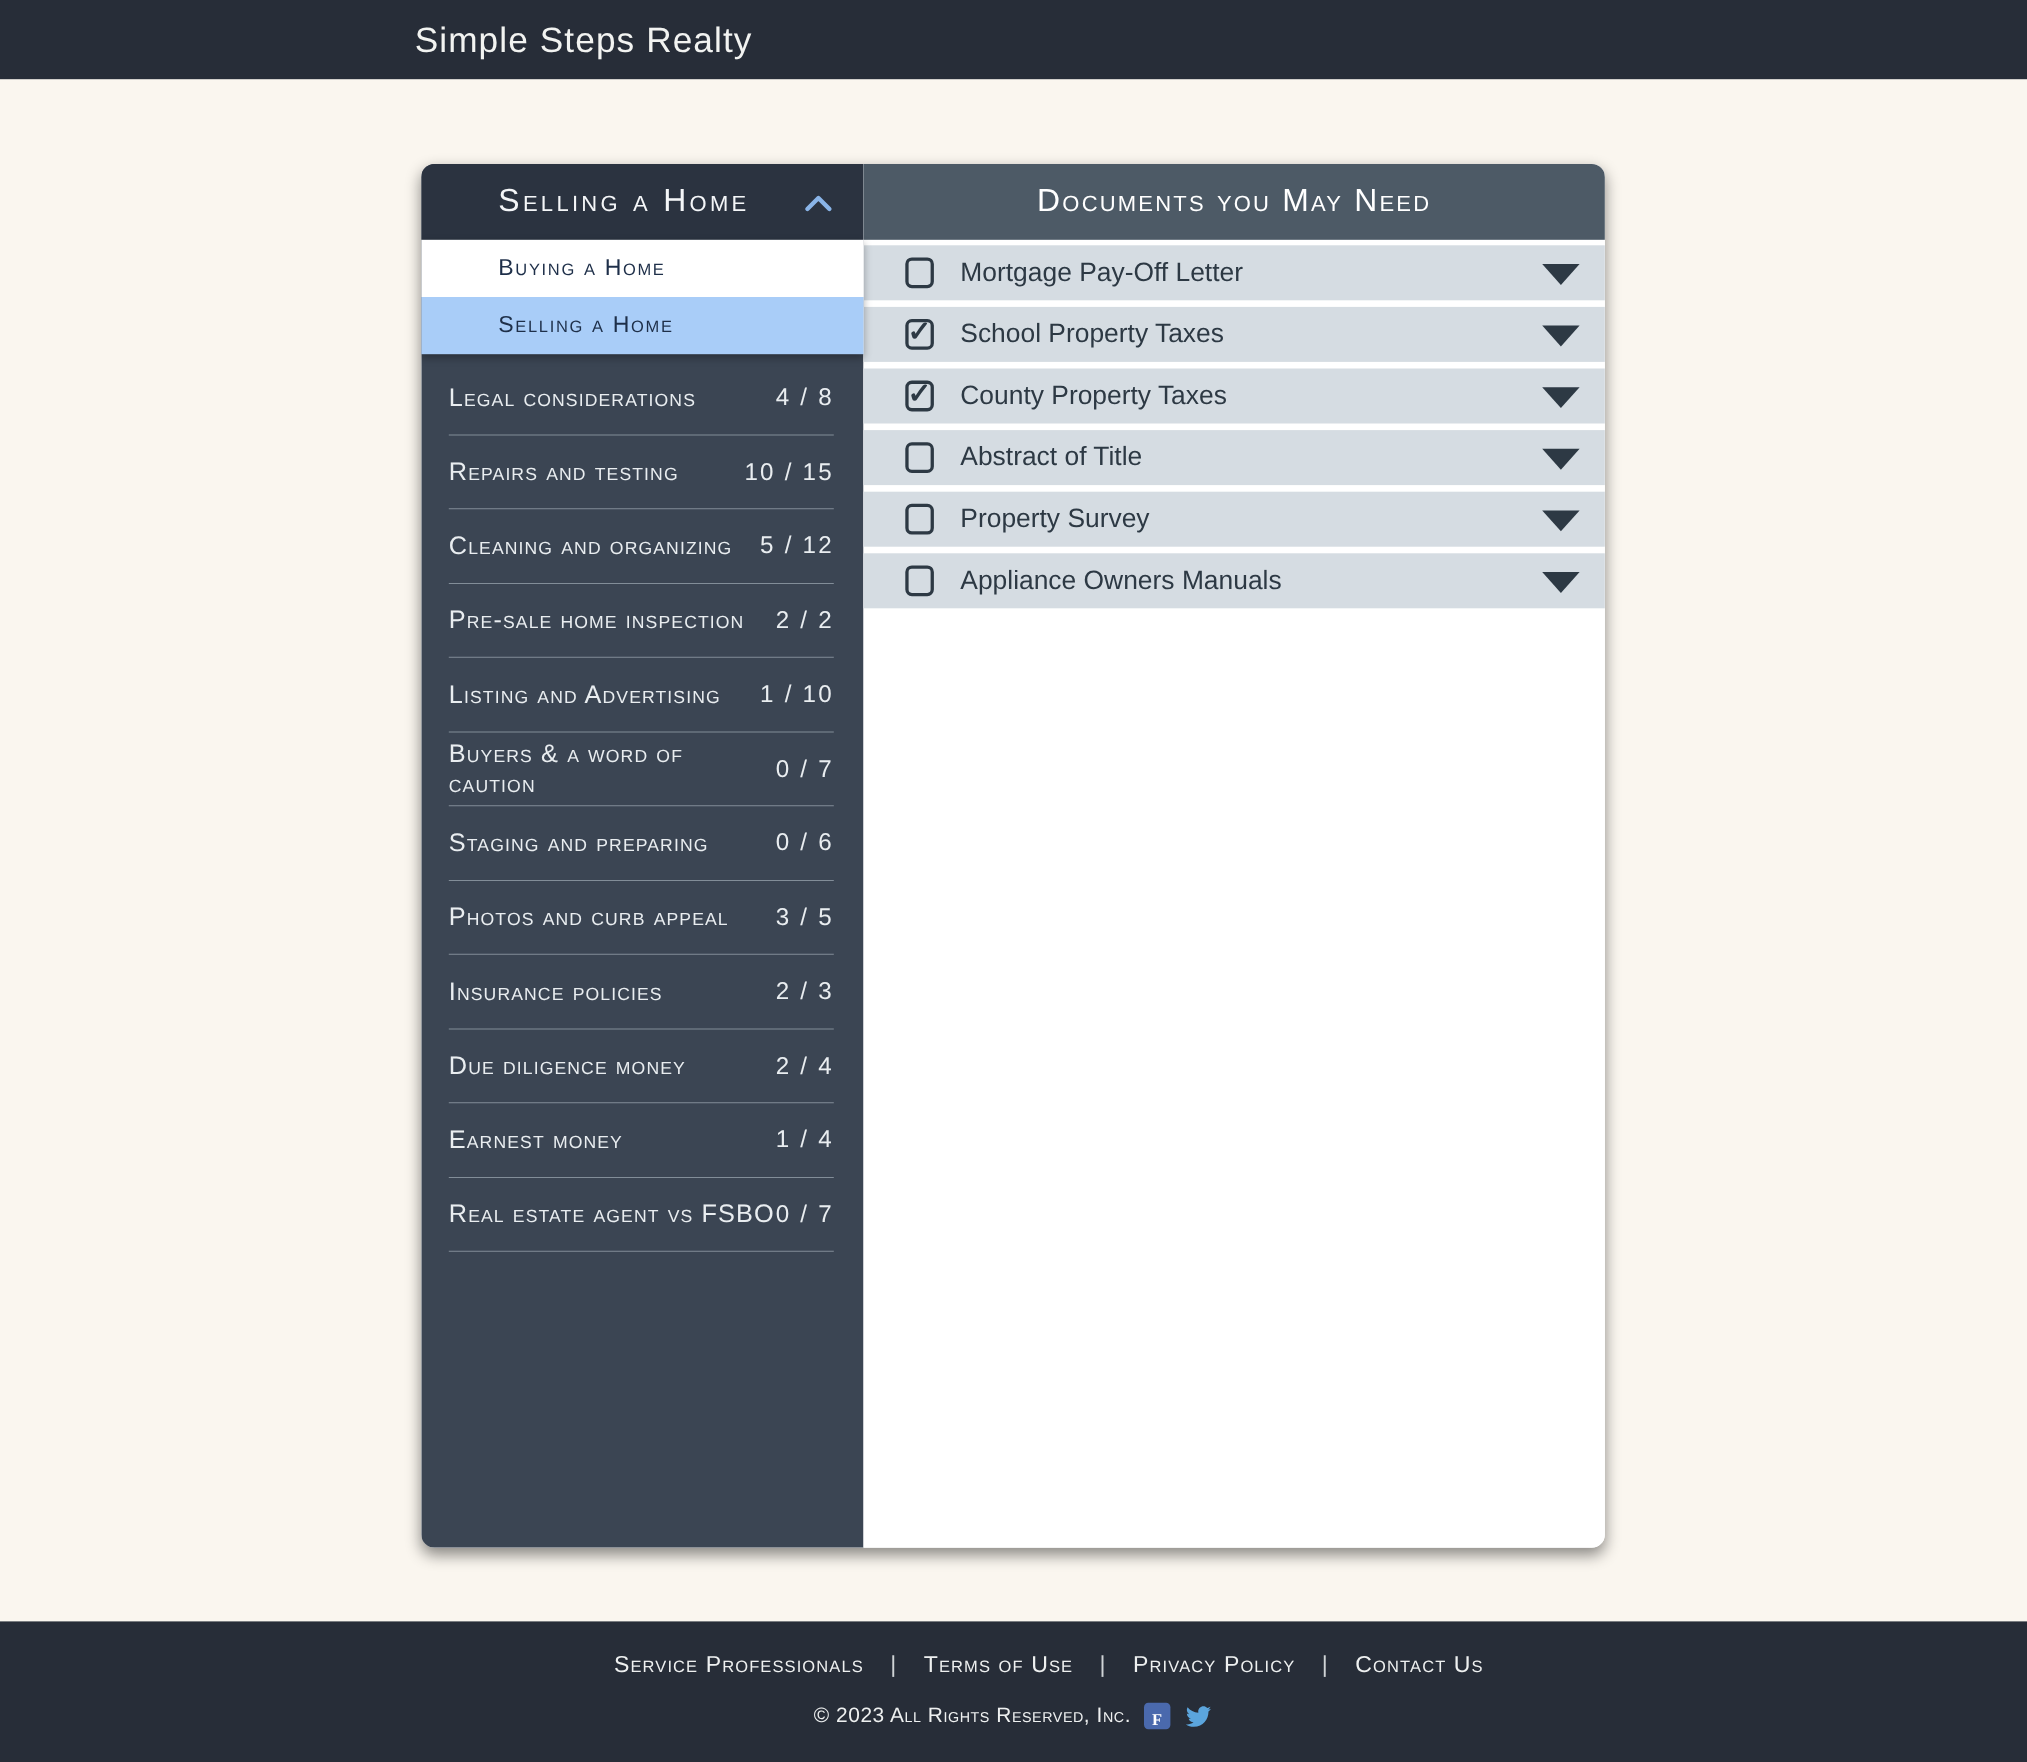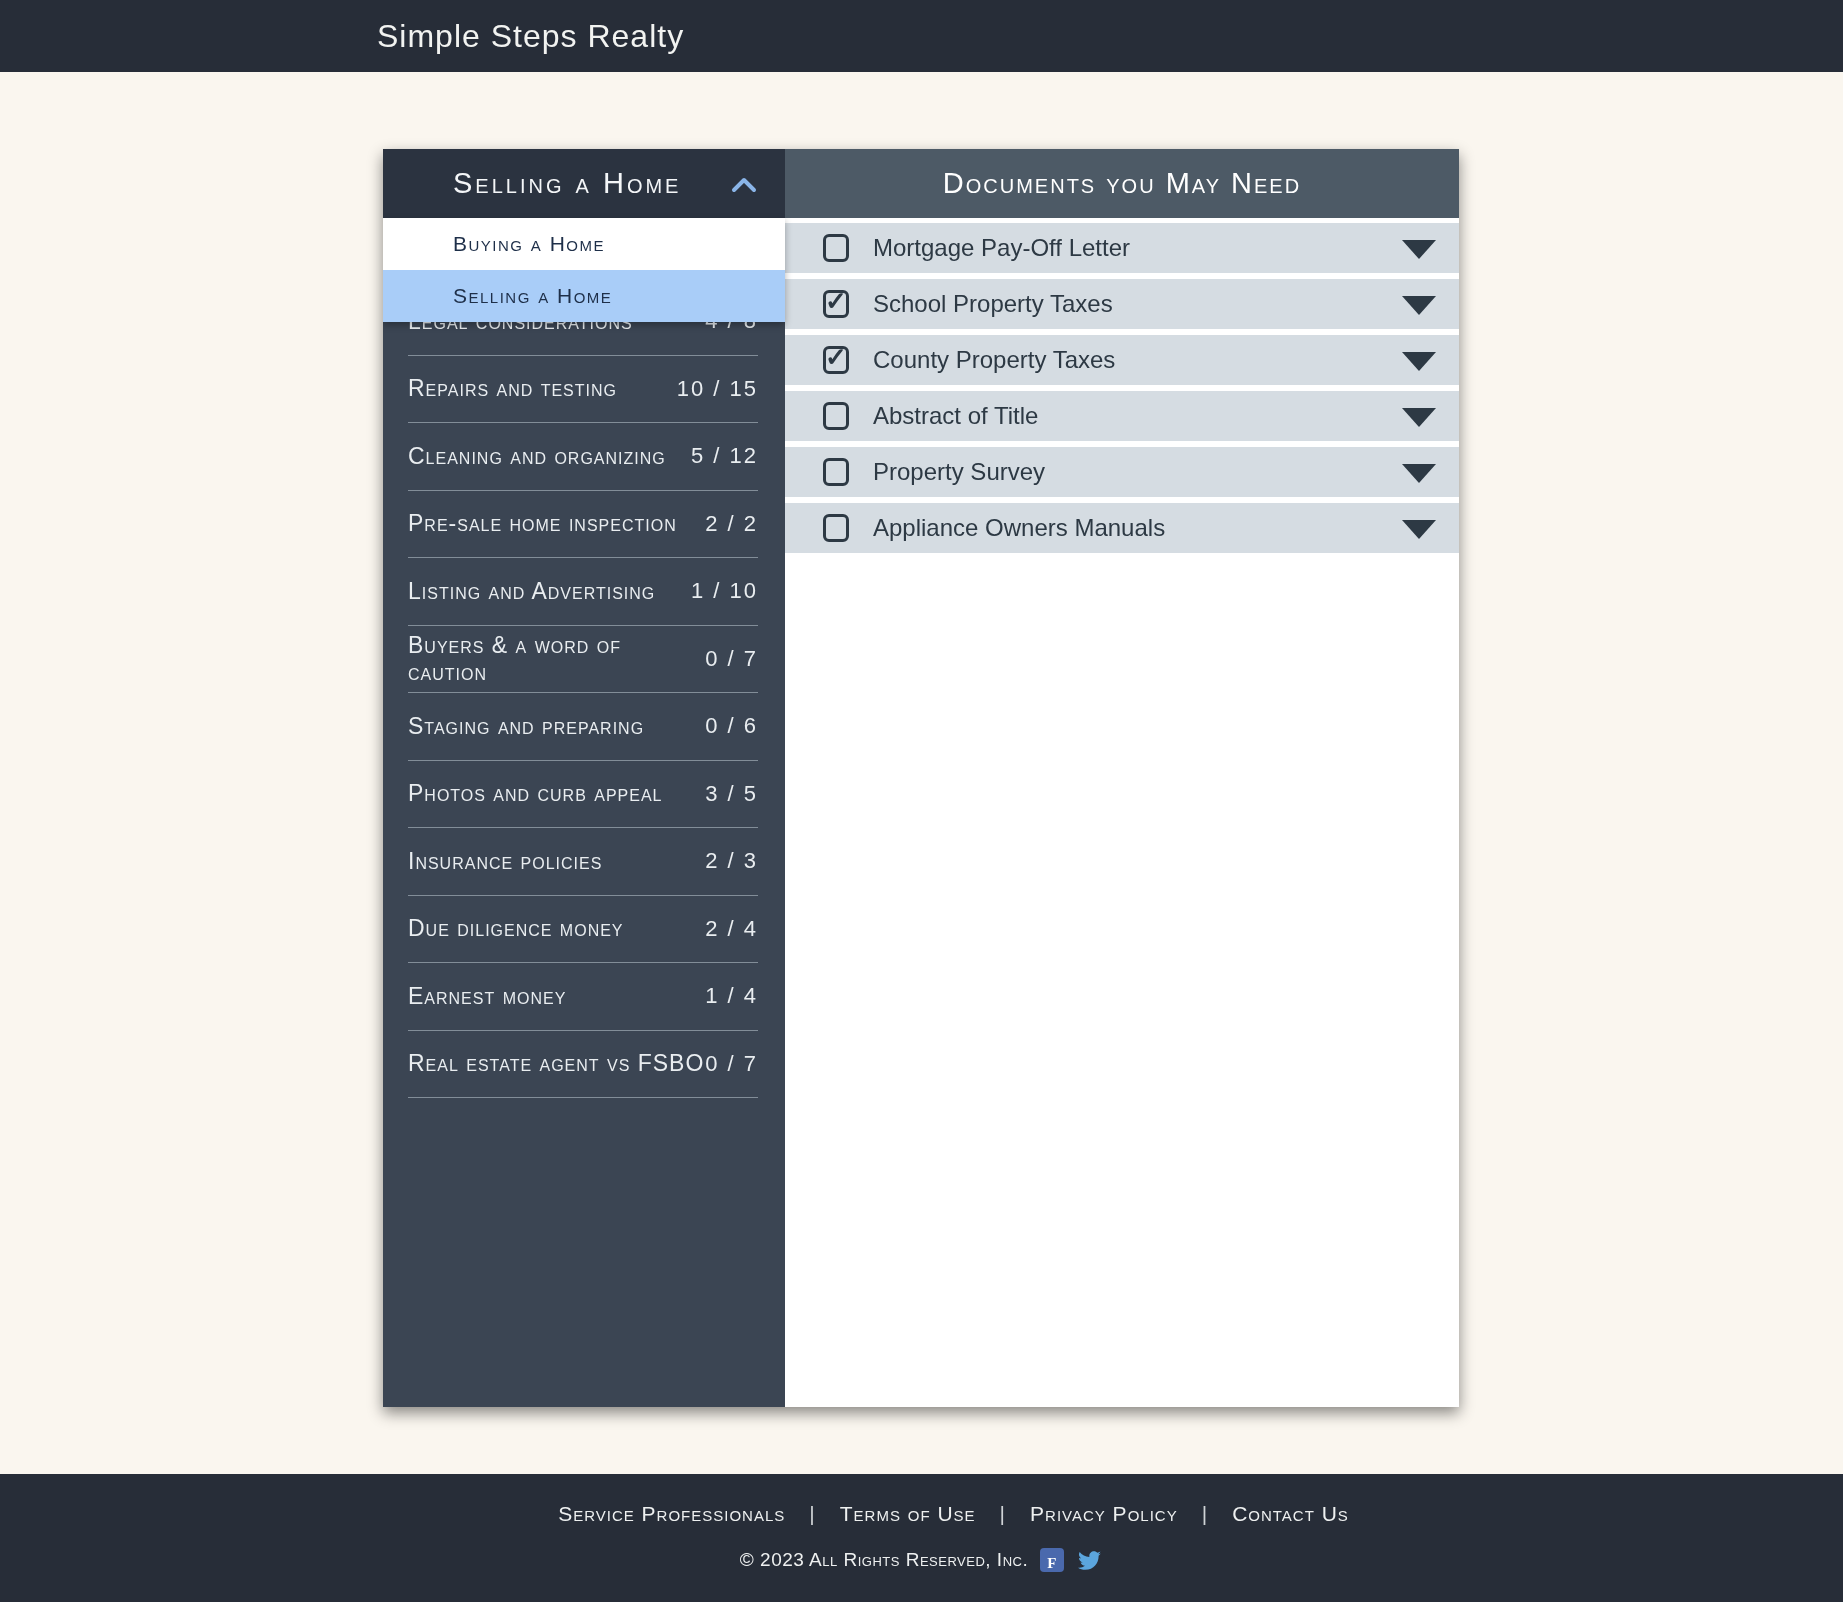--- a/index.html
+++ b/index.html
@@ -11,21 +11,21 @@
   
   .topbar{position:absolute;left:0;top:0;width:100%;height:72px;background:var(--bar-bg,#272d38);}
   .brand{
     position:absolute;left:377px;top:0;height:72px;display:flex;align-items:center;
     color:#f2f3f1;font-size:32px;font-weight:300;letter-spacing:1px;
   }
   .nav-icons{position:absolute;right:0;top:0;height:72px;}
   
   .card{
     position:absolute;left:383px;top:149px;width:1076px;height:1258px;
-    border-radius:0;overflow:hidden;background:#fff;
+    border-radius:12px;overflow:hidden;background:#fff;
     box-shadow:0 6px 14px rgba(0,0,0,.45);
   }
   .side{position:absolute;left:0;top:0;width:402px;height:100%;background:var(--sidebar-bg,#3b4553);}
   .side-header{
     position:absolute;left:0;top:0;width:100%;height:69px;background:var(--sidebar-header-bg,#2b3340);
     display:flex;align-items:center;cursor:pointer;
   }
   .side-header-label{
     margin-left:70px;color:#f4f6f8;font-variant:small-caps;
     font-size:29px;letter-spacing:3px;
@@ -34,21 +34,21 @@
   .side-dropdown{
     position:absolute;left:0;top:69px;width:100%;z-index:2;
     box-shadow:0 3px 7px rgba(0,0,0,.3);
   }
   .dd-item{
     height:52px;display:flex;align-items:center;background:#fff;cursor:pointer;
     color:var(--selected-text,#1e2f49);font-variant:small-caps;font-size:21px;letter-spacing:1.5px;
   }
   .dd-item .dd-label{margin-left:70px;}
   .dd-item.selected{background:var(--selected-bg,#a9cdf8);}
-  .side-list{position:absolute;left:0;top:69px;width:100%;padding-top:70px;box-sizing:border-box;}
+  .side-list{position:absolute;left:0;top:69px;width:100%;padding-top:110px;box-sizing:border-box;}
   .cat-item{
     height:67.5px;margin:0 27px 0 25px;box-sizing:border-box;
     display:flex;align-items:center;justify-content:space-between;cursor:pointer;
     border-bottom:1px solid rgba(190,200,210,.55);
     color:var(--sidebar-text,#e9edf0);font-variant:small-caps;font-size:23px;letter-spacing:1px;
   }
   .cat-count{font-size:22px;letter-spacing:2px;white-space:nowrap;}
   
   .main{position:absolute;left:402px;top:0;width:674px;height:100%;background:#fff;}
   .main-header{

